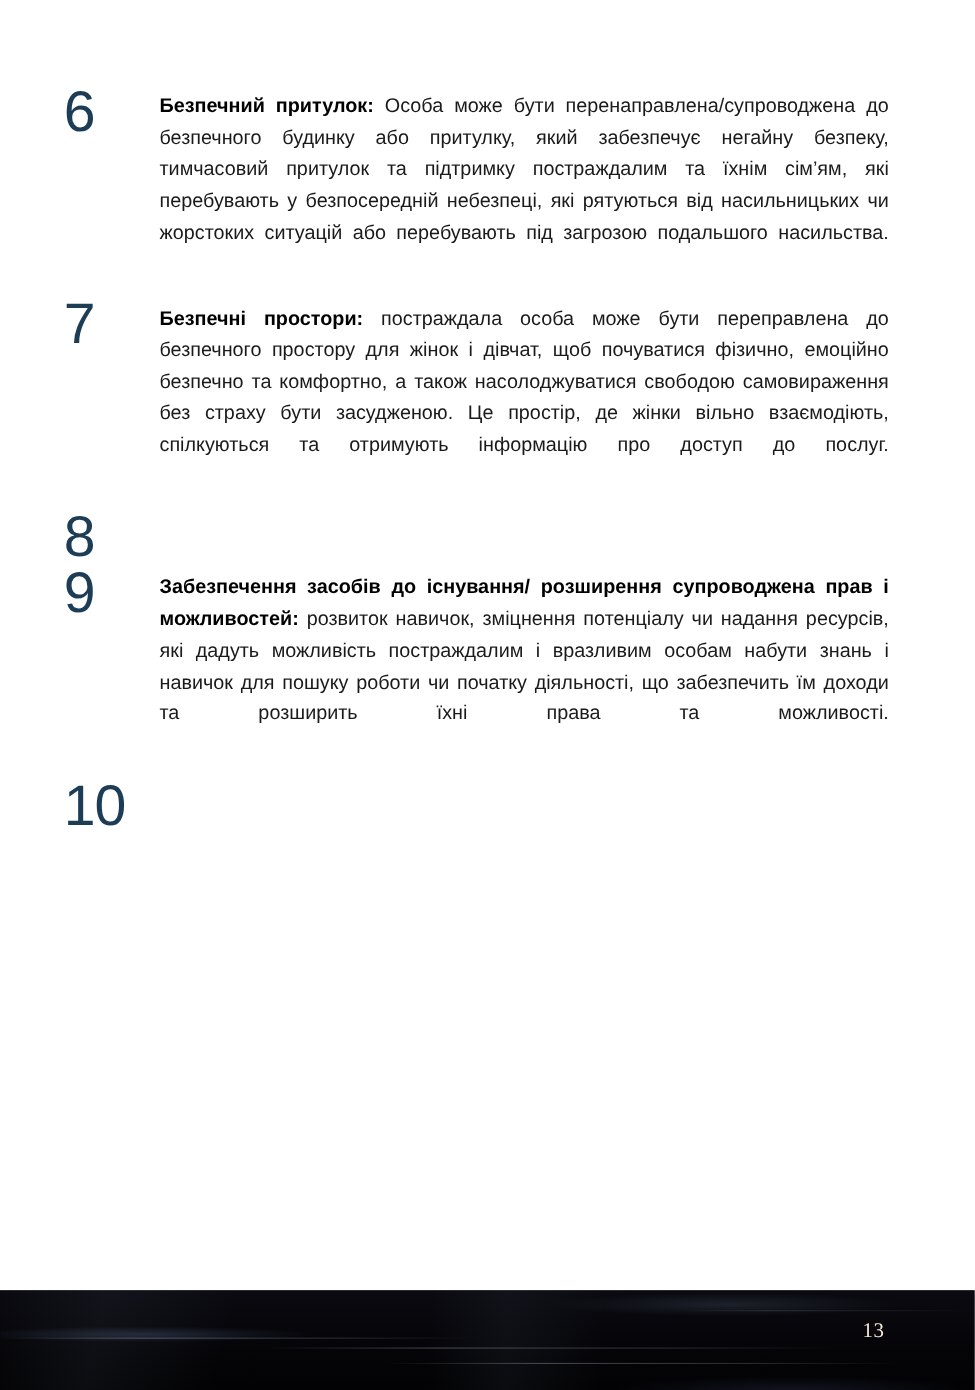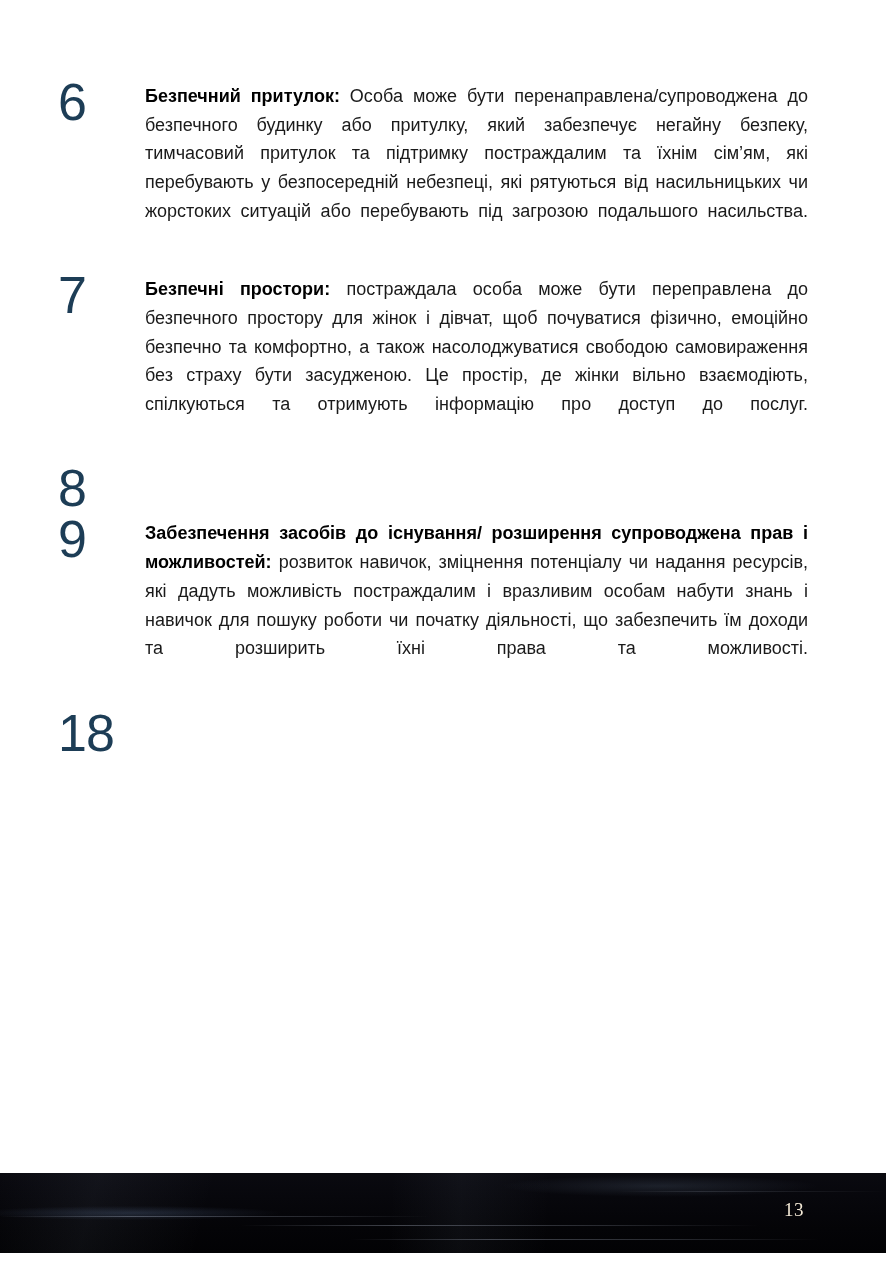--- a/index.html
+++ b/index.html
@@ -79,21 +79,21 @@
     display: inline-block;
     width: 100%;
   }
 
   
   .footer {
     position: absolute;
     left: 0;
     top: 1173px;
     width: 886px;
-    height: 80px;
+    height: 91px;
     background: #050508;
     overflow: hidden;
   }
   .footer-grain {
     position: absolute;
     inset: 0;
     background:
       linear-gradient(105deg, rgba(255,255,255,0.00) 0%, rgba(180,200,230,0.055) 11%, rgba(255,255,255,0.00) 24%),
       linear-gradient(92deg, rgba(255,255,255,0.00) 44%, rgba(170,190,220,0.05) 52%, rgba(255,255,255,0.00) 62%),
       linear-gradient(180deg, #0a0a10 0%, #07070c 30%, #040407 70%, #020204 100%);
@@ -165,21 +165,21 @@
     <div class="item">
       <div class="item-number">8</div>
     </div>
 
     <div class="item">
       <div class="item-number">9</div>
       <div class="item-body"><span class="lead">Забезпечення засобів до існування/ розширення супроводжена прав і можливостей:</span><span> розвиток навичок, зміцнення потенціалу чи надання ресурсів, які дадуть можливість постраждалим і вразливим особам набути знань і навичок для пошуку роботи чи початку діяльності, що забезпечить їм доходи та розширить їхні права та можливості.</span></div>
     </div>
 
     <div class="item">
-      <div class="item-number wide">18</div>
+      <div class="item-number wide">10</div>
     </div>
 
   </div>
 </div>
 
 <div class="footer">
   <div class="footer-grain"></div>
   <div class="footer-glow"></div>
   <div class="footer-glow2"></div>
   <div class="footer-glow3"></div>

